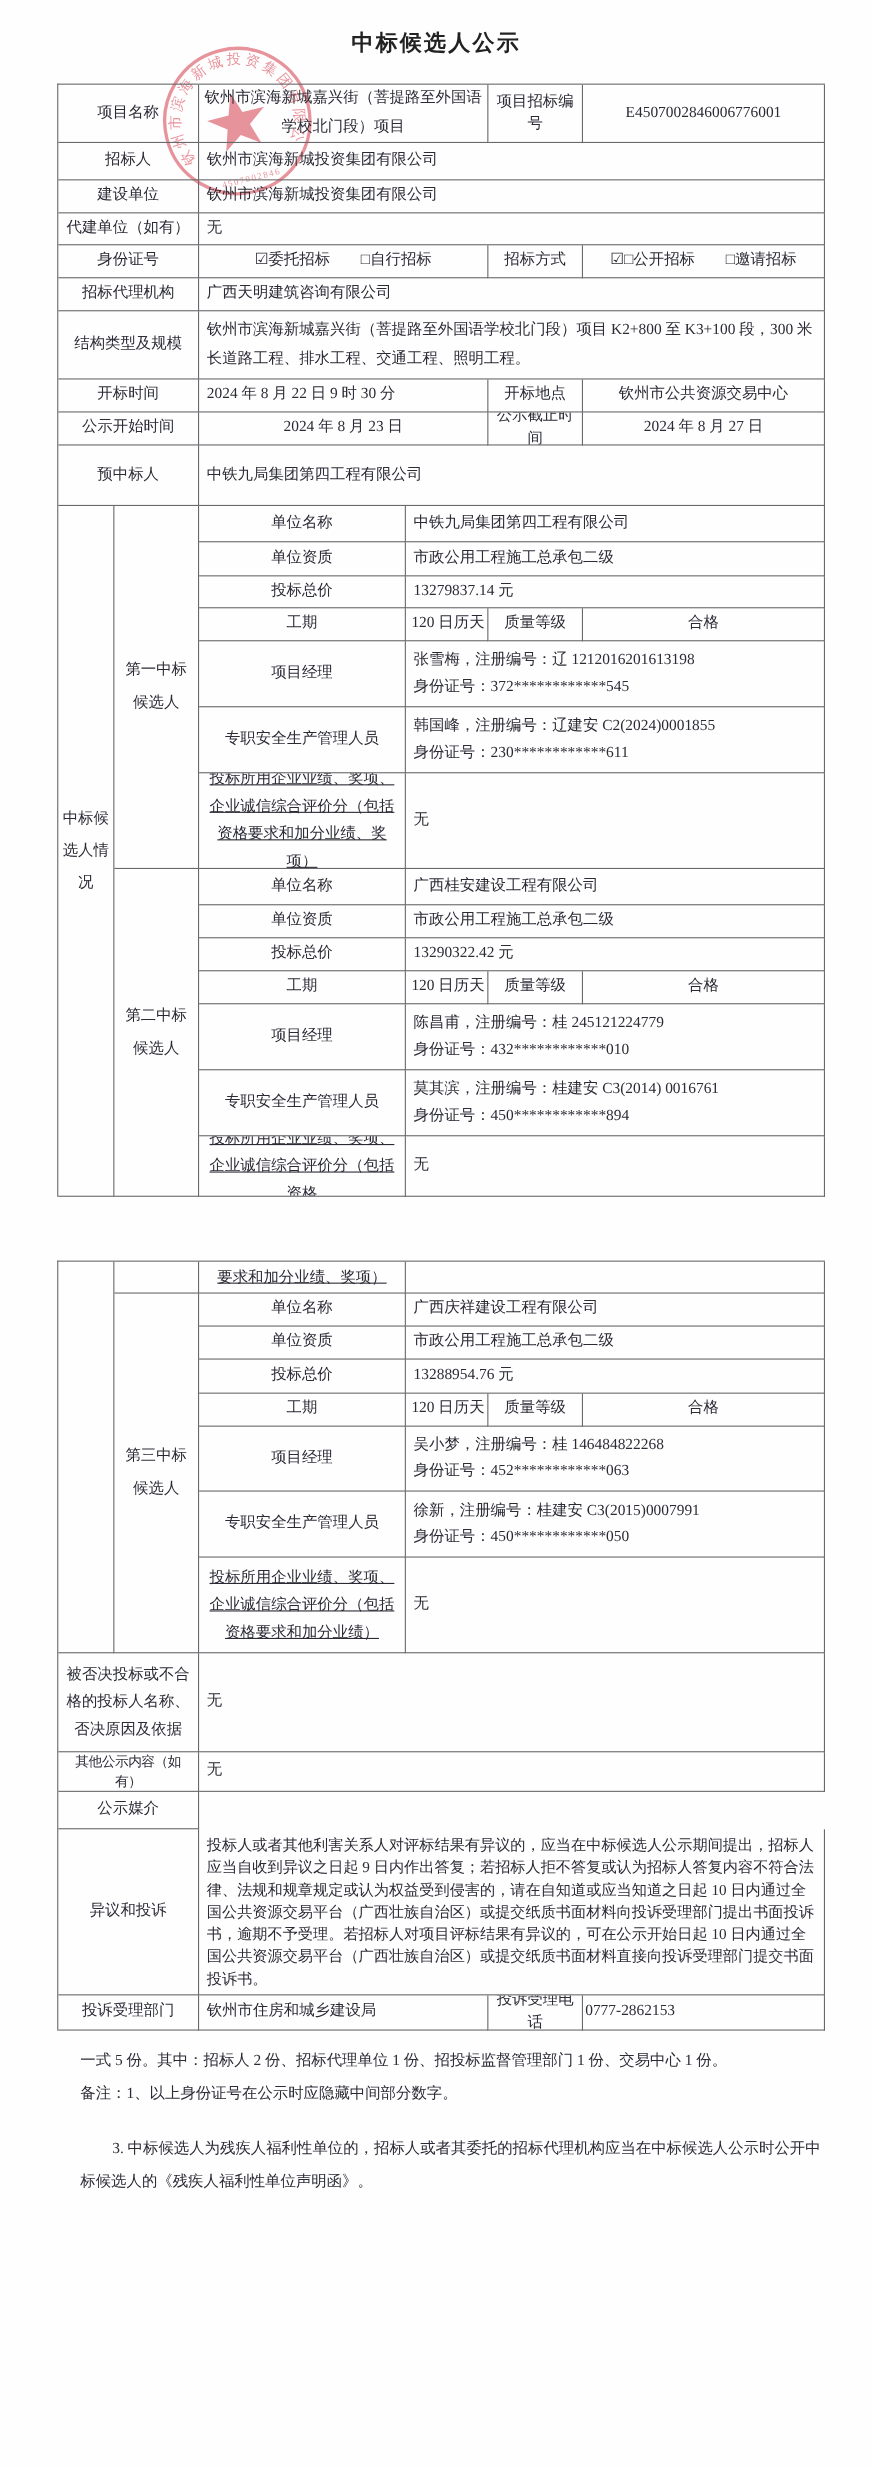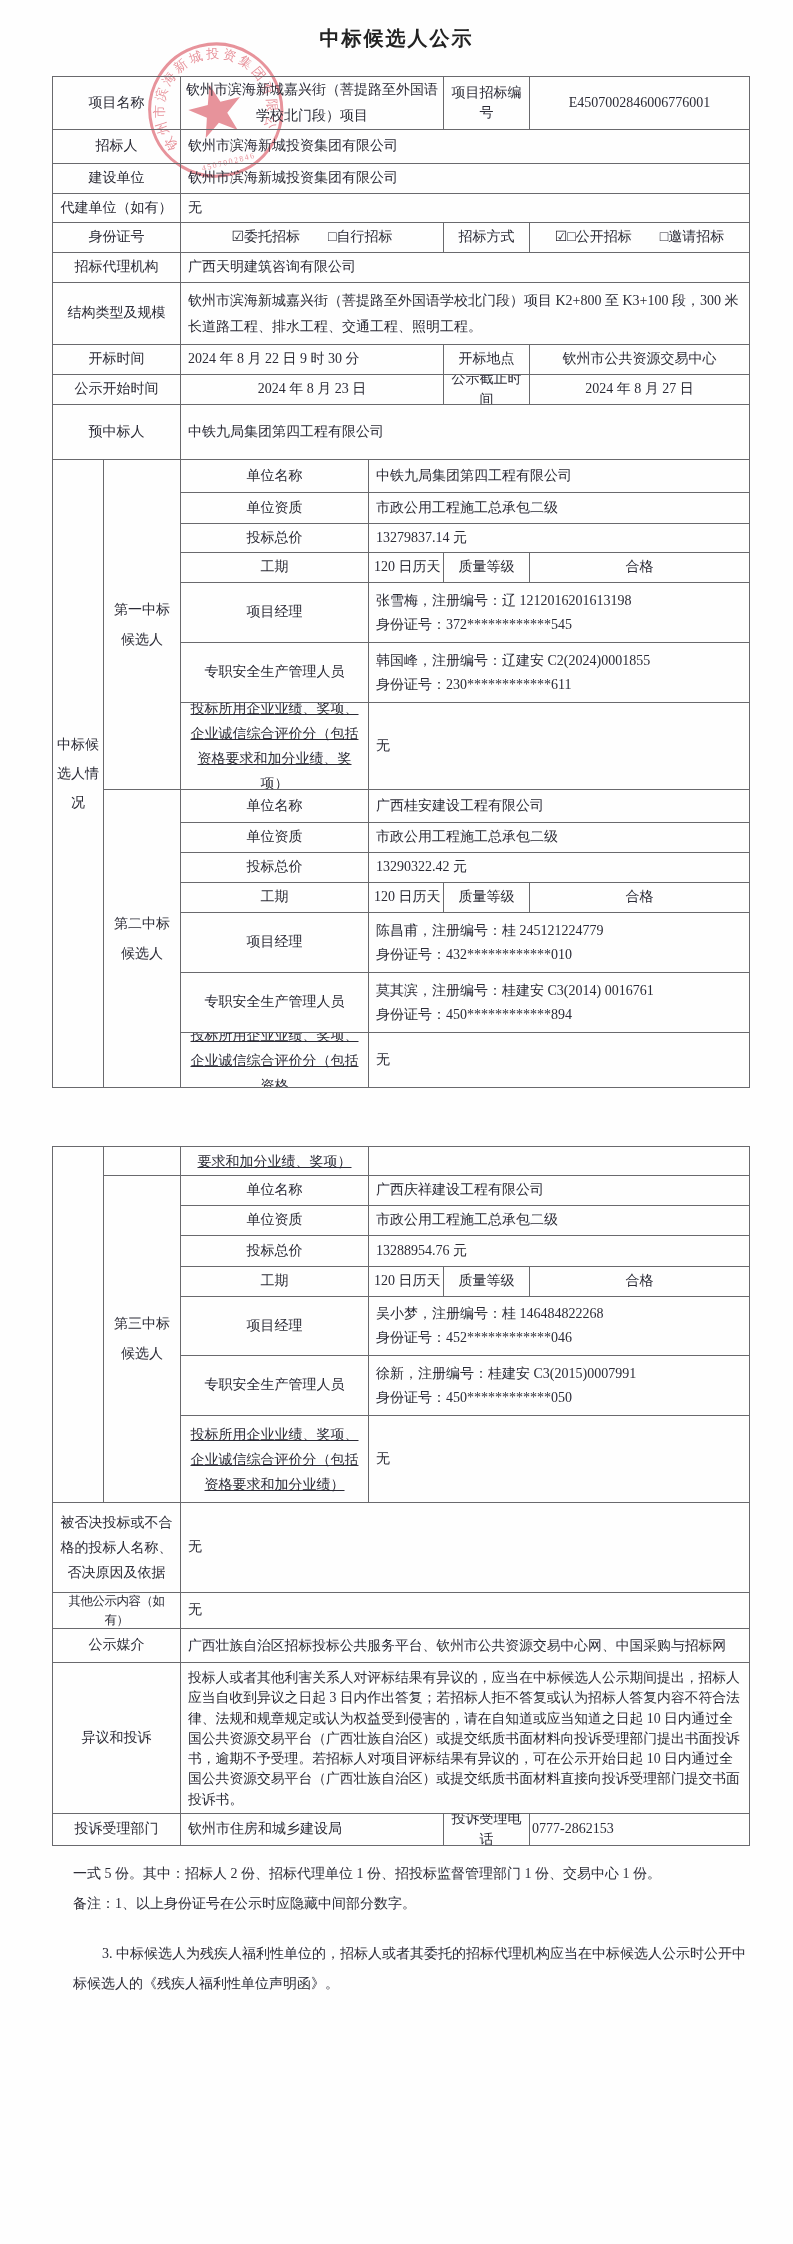--- a/index.html
+++ b/index.html
@@ -182,38 +182,37 @@
   <div class="c val" style="grid-area:3/4/4/7">市政公用工程施工总承包二级</div>
   <div class="c lab" style="grid-area:4/3/5/4">投标总价</div>
   <div class="c val" style="grid-area:4/4/5/7">13288954.76 元</div>
   <div class="c lab" style="grid-area:5/3/6/4">工期</div>
   <div class="c dur" style="grid-area:5/4/6/5">120 日历天</div>
   <div class="c lab lab0" style="grid-area:5/5/6/6">质量等级</div>
   <div class="c ctr" style="grid-area:5/6/6/7">合格</div>
   <div class="c lab" style="grid-area:6/3/7/4">项目经理</div>
   <div class="c two" style="grid-area:6/4/7/7">
     <div>吴小梦，注册编号：桂 146484822268</div>
-    <div>身份证号：452************046</div>
+    <div>身份证号：452************063</div>
   </div>
   <div class="c lab" style="grid-area:7/3/8/4">专职安全生产管理人员</div>
   <div class="c two" style="grid-area:7/4/8/7">
     <div>徐新，注册编号：桂建安 C3(2015)0007991</div>
     <div>身份证号：450************050</div>
   </div>
   <div class="c lab mlab" style="grid-area:8/3/9/4">投标所用企业业绩、奖项、企业诚信综合评价分（包括资格要求和加分业绩）</div>
   <div class="c val" style="grid-area:8/4/9/7">无</div>
 
   <div class="c lab vlab3" style="grid-area:9/1/10/3">被否决投标或不合格的投标人名称、否决原因及依据</div>
   <div class="c val" style="grid-area:9/3/10/7">无</div>
   <div class="c lab tight" style="grid-area:10/1/11/3">其他公示内容（如有）</div>
   <div class="c val" style="grid-area:10/3/11/7">无</div>
   <div class="c lab" style="grid-area:11/1/12/3">公示媒介</div>
-  <div class="c val nowrap" style="grid-area:11/3/12/7">广西壮族自治区招标投标公共服务平台、钦州市公共资源交易中心网、中国采购与招标网</div>
   <div class="c lab" style="grid-area:12/1/13/3">异议和投诉</div>
-  <div class="c para" style="grid-area:12/3/13/7">投标人或者其他利害关系人对评标结果有异议的，应当在中标候选人公示期间提出，招标人应当自收到异议之日起 3 日内作出答复；若招标人拒不答复或认为招标人答复内容不符合法律、法规和规章规定或认为权益受到侵害的，请在自知道或应当知道之日起 10 日内通过全国公共资源交易平台（广西壮族自治区）或提交纸质书面材料向投诉受理部门提出书面投诉书，逾期不予受理。若招标人对项目评标结果有异议的，可在公示开始日起 10 日内通过全国公共资源交易平台（广西壮族自治区）或提交纸质书面材料直接向投诉受理部门提交书面投诉书。</div>
+  <div class="c para" style="grid-area:12/3/13/7">投标人或者其他利害关系人对评标结果有异议的，应当在中标候选人公示期间提出，招标人应当自收到异议之日起 9 日内作出答复；若招标人拒不答复或认为招标人答复内容不符合法律、法规和规章规定或认为权益受到侵害的，请在自知道或应当知道之日起 10 日内通过全国公共资源交易平台（广西壮族自治区）或提交纸质书面材料向投诉受理部门提出书面投诉书，逾期不予受理。若招标人对项目评标结果有异议的，可在公示开始日起 10 日内通过全国公共资源交易平台（广西壮族自治区）或提交纸质书面材料直接向投诉受理部门提交书面投诉书。</div>
   <div class="c lab" style="grid-area:13/1/14/3">投诉受理部门</div>
   <div class="c val" style="grid-area:13/3/14/5">钦州市住房和城乡建设局</div>
   <div class="c lab lab0" style="grid-area:13/5/14/6">投诉受理电话</div>
   <div class="c tel" style="grid-area:13/6/14/7">0777-2862153</div>
 </div>
 
 <div class="footer">
   <p>一式 5 份。其中：招标人 2 份、招标代理单位 1 份、招投标监督管理部门 1 份、交易中心 1 份。</p>
   <p>备注：1、以上身份证号在公示时应隐藏中间部分数字。</p>
   <p class="indent gap2">3. 中标候选人为残疾人福利性单位的，招标人或者其委托的招标代理机构应当在中标候选人公示时公开中标候选人的《残疾人福利性单位声明函》。</p>

